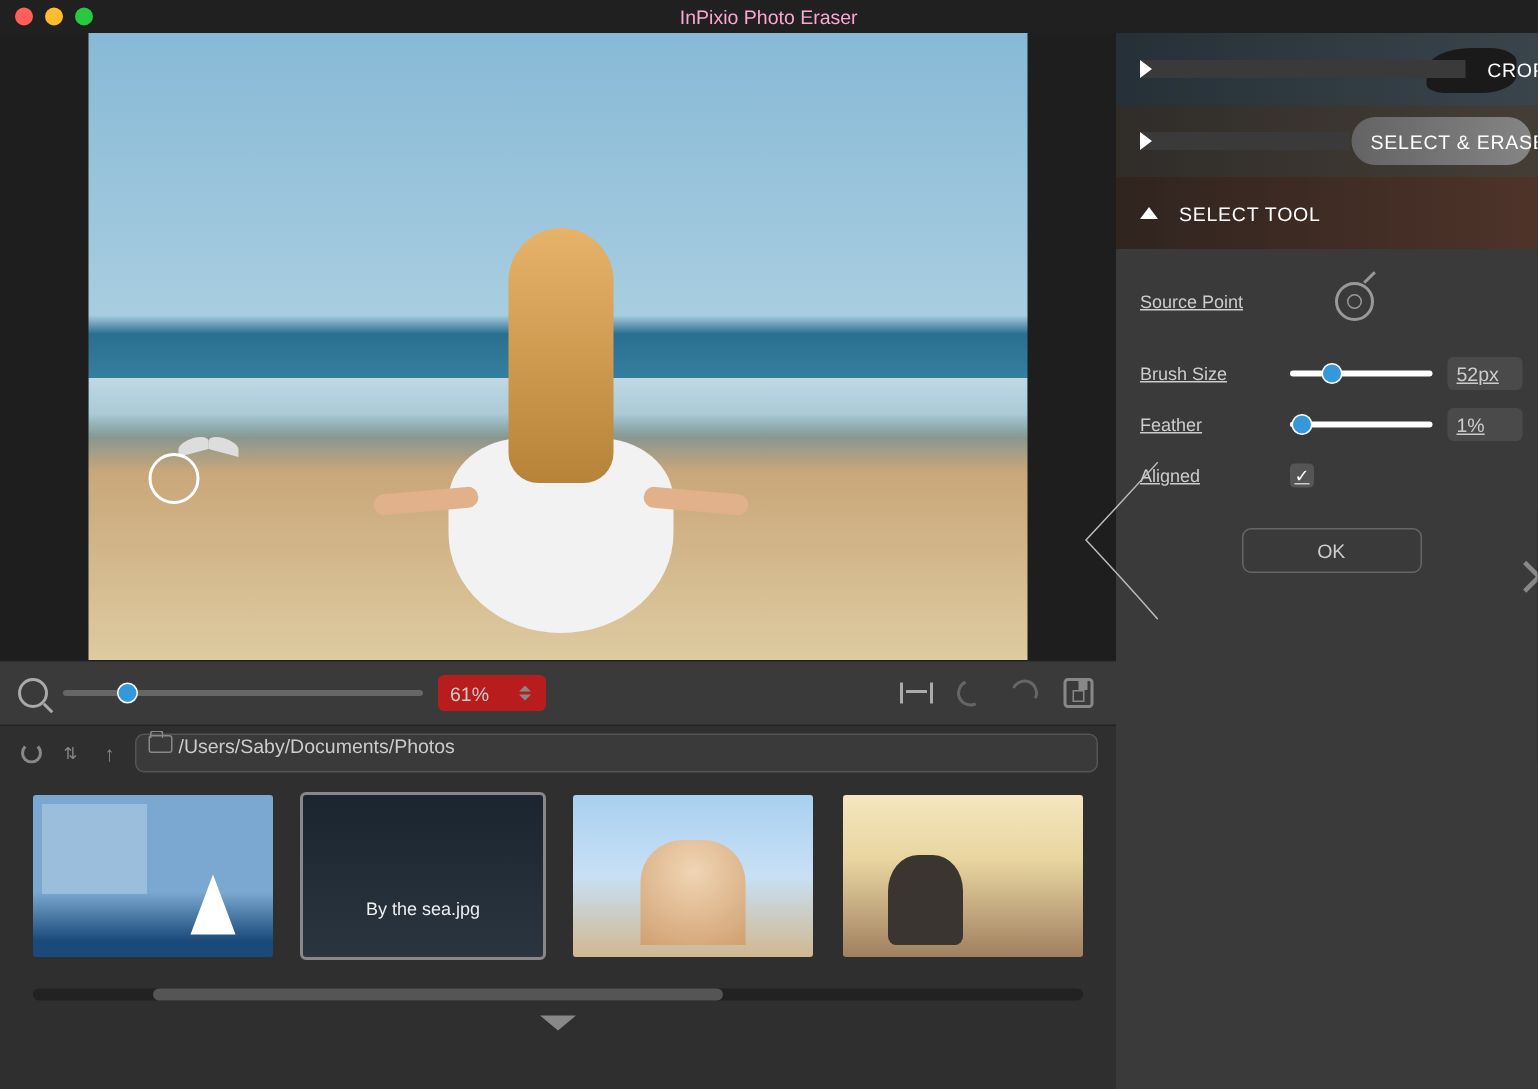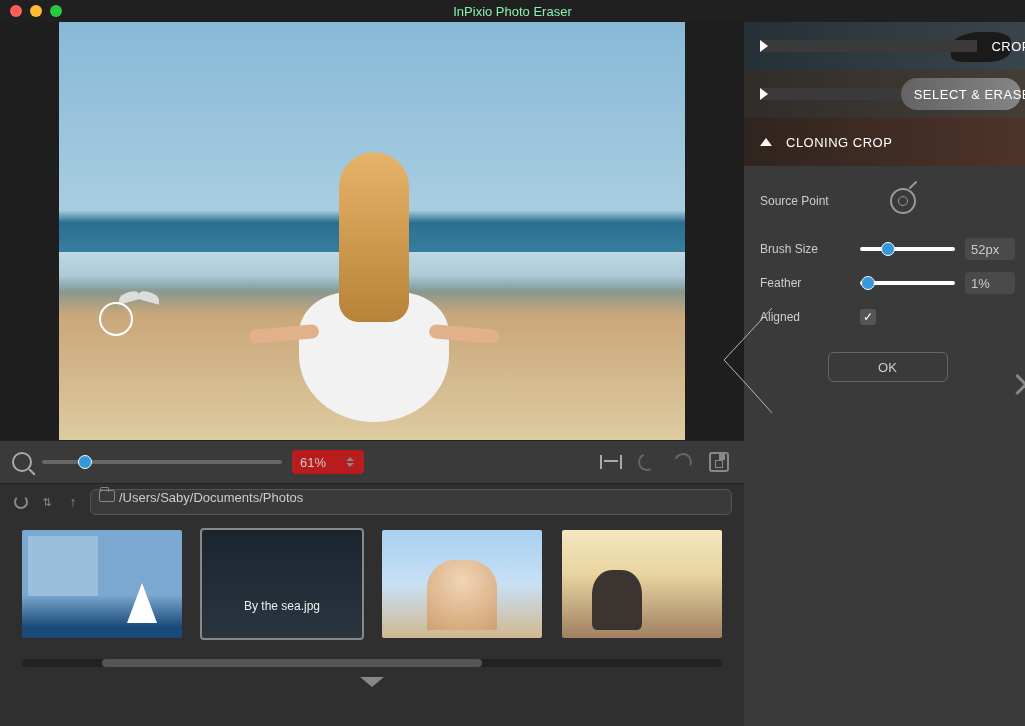--- a/index.html
+++ b/index.html
@@ -4,21 +4,21 @@
 <style>
 * { box-sizing: border-box; margin: 0; padding: 0; font-family: -apple-system, "Helvetica Neue", Arial, sans-serif; font-size: 13px; color: #ccc; }
 body { background: #2a2a2a; width: 1025px; height: 726px; overflow: hidden; user-select: none; }
 
 .titlebar { height: 22px; background: #202020; display: flex; align-items: center; position: relative; }
 .traffic { display: flex; gap: 8px; margin-left: 10px; }
 .dot { width: 12px; height: 12px; border-radius: 50%; }
 .dot.red { background: #ff5f57; }
 .dot.yellow { background: #febc2e; }
 .dot.green { background: #28c840; }
-.title { position: absolute; left: 0; right: 0; text-align: center; font-size: 13px; color: #86efac; }
+.title { position: absolute; left: 0; right: 0; text-align: center; font-size: 13px; color: #f9a8d4; }
 
 .main { display: flex; height: 704px; }
 .left { flex: 0 0 710px; display: flex; flex-direction: column; background: #2f2f2f; }
 .canvas-area { flex: 0 0 418px; background: #1e1e1e; position: relative; display: flex; justify-content: center; }
 .photo { width: 626px; height: 418px; background: linear-gradient(to bottom, #87b9d6 0%, #a8cde0 45%, #2b6f8f 48%, #3a85a6 58%, #c9a77a 70%, #decba0 100%); position: relative; overflow: hidden; }
 .cursor-ring { position: absolute; top: 280px; left: 40px; width: 34px; height: 34px; border: 2px solid #fff; border-radius: 50%; }
 .figure { position: absolute; left: 210px; top: 130px; width: 210px; height: 260px; }
 .hair { position: absolute; top: 0; left: 70px; width: 70px; height: 170px; background: linear-gradient(#e6b36a,#b78338); border-radius: 35px 35px 20px 20px; }
 .dress { position: absolute; top: 140px; left: 30px; width: 150px; height: 130px; background: #f2f2f2; border-radius: 60px 60px 90px 90px/50px 50px 80px 80px; }
 .arm-l { position: absolute; top: 175px; left: -20px; width: 70px; height: 14px; background: #e0b18a; border-radius: 10px; transform: rotate(-5deg); }
@@ -82,21 +82,21 @@
 .hd-crop::before{content:'';position:absolute;right:20px;top:10px;width:60px;height:30px;background:#1a1a1a;border-radius:50% 30% 40% 20%;z-index:1;}
 .hd-erase{background:linear-gradient(90deg,#4a4540,#6a6055);}
 .hd-erase::before{content:'';position:absolute;right:10px;top:8px;width:120px;height:32px;background:linear-gradient(90deg,#999,#ccc);border-radius:20px;z-index:0;}
 .hd-clone{background:linear-gradient(90deg,#4a3830,#7a5040);}
 .tri{width:0;height:0;}
 .tri.right{border-top:6px solid transparent;border-bottom:6px solid transparent;border-left:8px solid #fff;}
 .tri.down{border-left:6px solid transparent;border-right:6px solid transparent;border-bottom:8px solid #fff;}
 .panel-title{font-size:13px;color:#fff;letter-spacing:.5px;}
 
 .panel-body{padding:18px 16px 0;}
-.ctrl-row{display:flex;align-items:center;height:34px;gap:10px;}
+.ctrl-row{display:flex;align-items:center;height:34px;gap:10px;text-decoration:underline;}
 .ctrl-label{width:90px;font-size:12px;color:#ccc;}
 .target-icon{width:26px;height:26px;border:2px solid #999;border-radius:50%;position:relative;margin-left:30px;}
 .target-icon::before{content:'';position:absolute;inset:6px;border:1px solid #999;border-radius:50%;}
 .target-icon::after{content:'';position:absolute;top:-6px;right:-4px;width:10px;height:2px;background:#999;transform:rotate(-45deg);}
 .h-slider{flex:0 0 95px;height:4px;background:#fff;border-radius:2px;position:relative;}
 .h-thumb{position:absolute;top:-5px;width:14px;height:14px;background:#3498db;border:1px solid #fff;border-radius:50%;}
 .val-box{width:50px;height:22px;background:#4a4a4a;border-radius:4px;display:flex;align-items:center;padding:0 6px;font-size:11px;color:#aaa;gap:40px;}
 .checkbox{width:16px;height:16px;background:#555;border-radius:3px;display:flex;align-items:center;justify-content:center;cursor:pointer;}
 .checkbox.checked::after{content:'✓';color:#fff;font-size:12px;}
 .ok-btn{width:120px;height:30px;border:1px solid #666;border-radius:6px;display:flex;align-items:center;justify-content:center;cursor:pointer;margin:18px auto 0;font-size:13px;color:#ddd;}
@@ -200,21 +200,21 @@
     <div class="panel-header hd-crop">
       <div class="tri right"></div>
       <span class="panel-title">CROP</span>
     </div>
     <div class="panel-header hd-erase">
       <div class="tri right"></div>
       <span class="panel-title">SELECT &amp; ERASE</span>
     </div>
     <div class="panel-header hd-clone">
       <div class="tri down"></div>
-      <span class="panel-title">CLONING CROP</span>
+      <span class="panel-title">SELECT TOOL</span>
     </div>
 
     <div class="panel-body">
       <div class="ctrl-row">
         <span class="ctrl-label">Source Point</span>
         <div class="target-icon"></div>
       </div>
       <div style="height:14px"></div>
       <div class="ctrl-row">
         <span class="ctrl-label">Brush Size</span>

